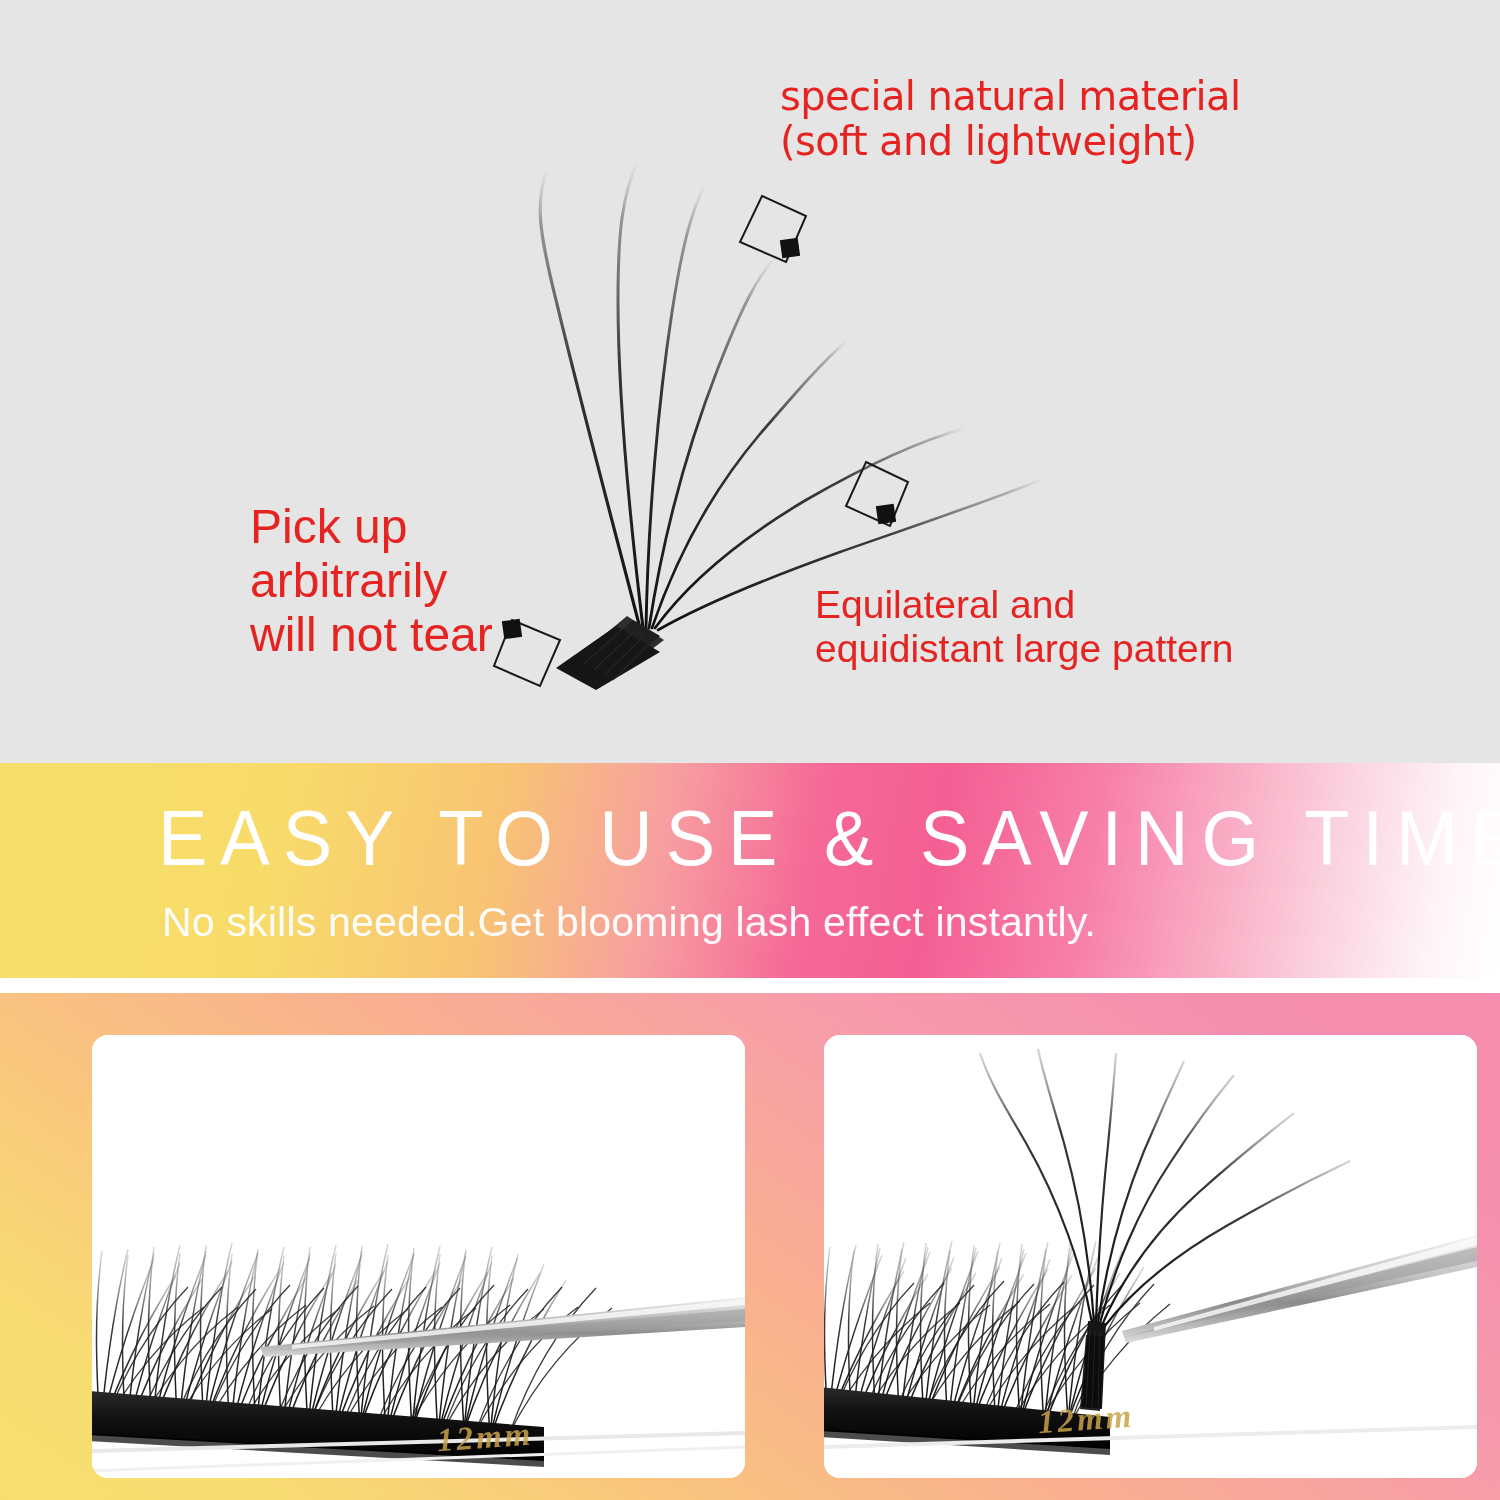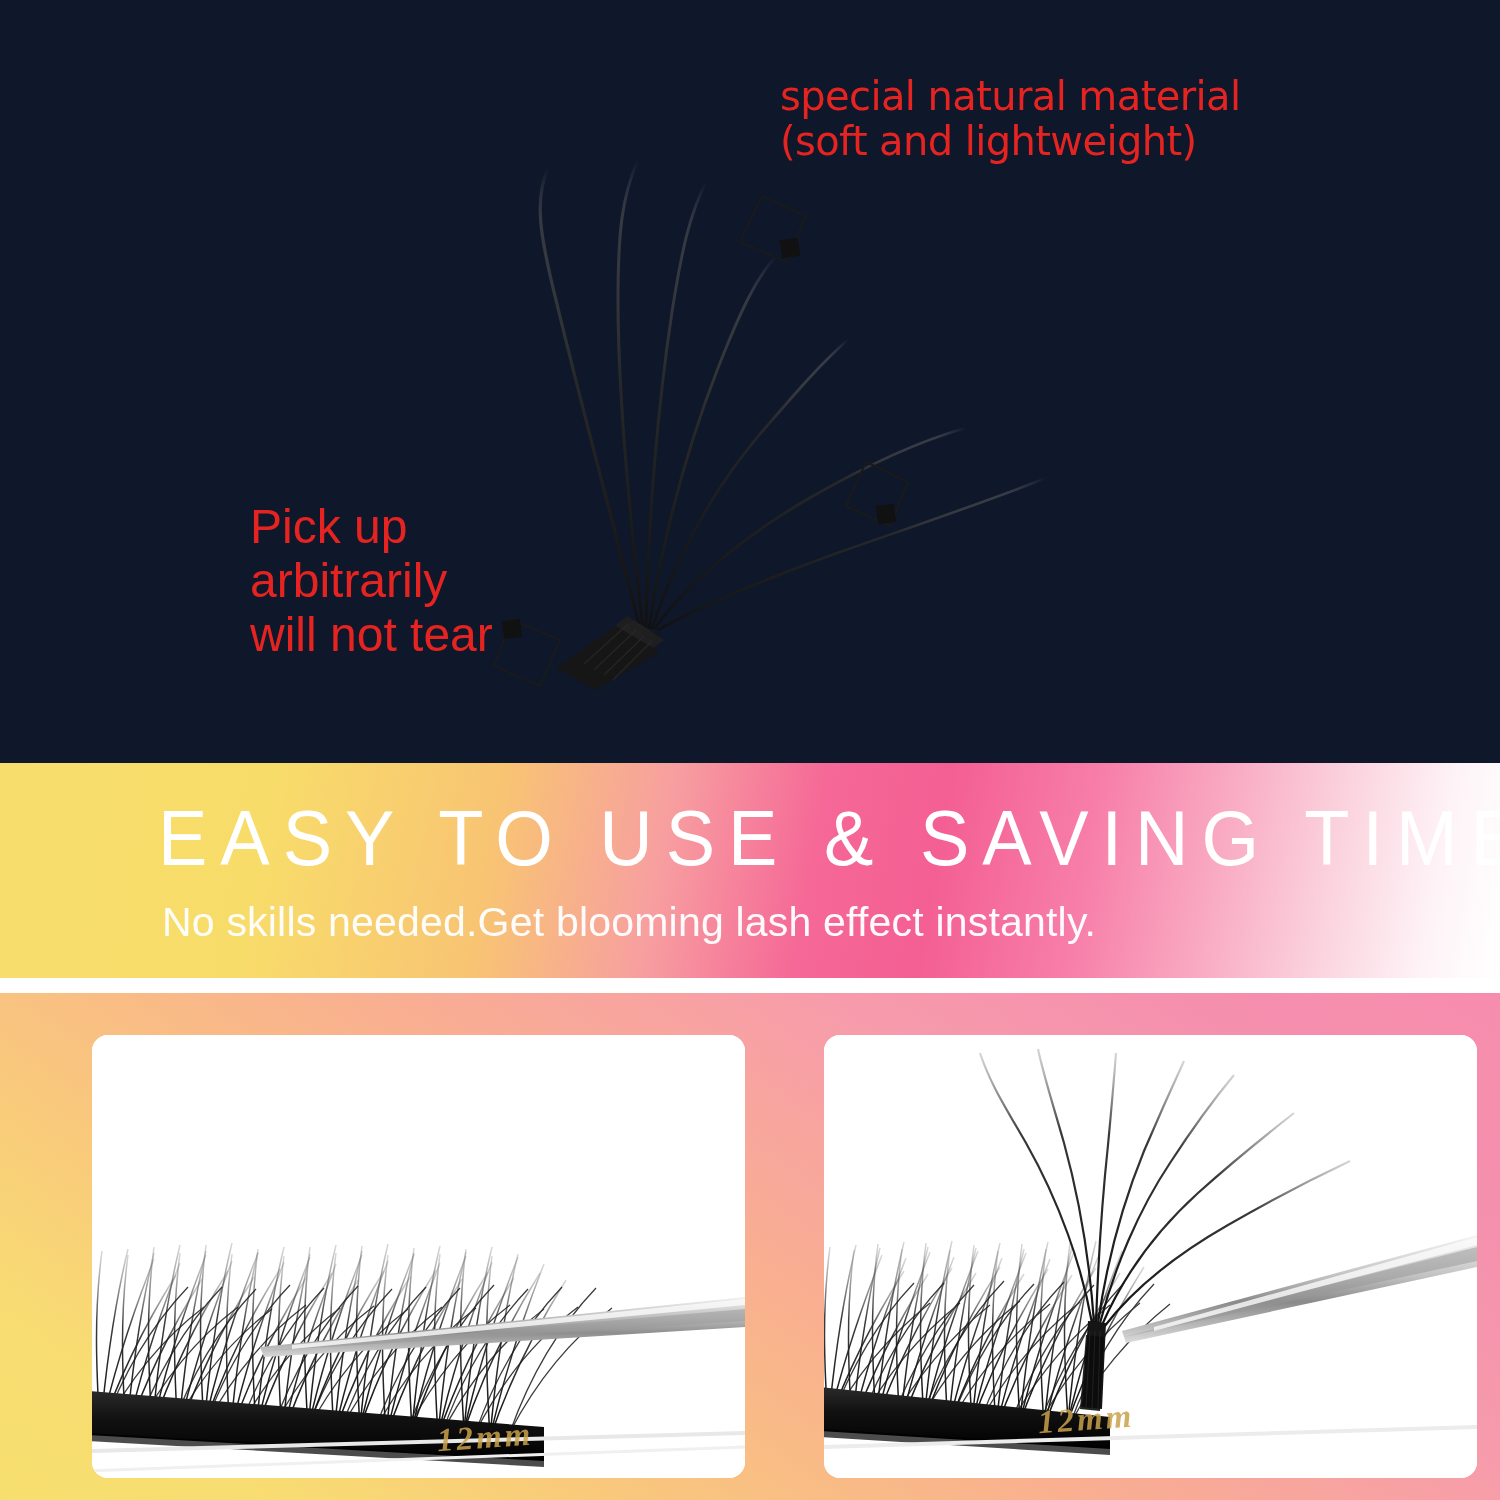--- a/index.html
+++ b/index.html
@@ -5,21 +5,21 @@
   * { margin:0; padding:0; box-sizing:border-box; }
   html,body { width:1500px; height:1500px; }
   body {
     font-family:"Liberation Sans", sans-serif;
     background:#ffffff;
     overflow:hidden;
   }
   .page { position:relative; width:1500px; height:1500px; background:#fff; }
 
   
-  .sec-diagram { position:absolute; left:0; top:0; width:1500px; height:763px; background:#0f172a;padding-left:19px; }
+  .sec-diagram { position:absolute; left:0; top:0; width:1500px; height:763px; background:#e5e5e5;padding-left:19px; }
 
   .callout { position:absolute; color:#E52421; line-height:1.12; white-space:pre-line; }
   .callout.c-material {
     left:780px; top:74px; width:470px;
     font-size:40px; font-weight:400;
     font-family:"DejaVu Sans", sans-serif;
     letter-spacing:-0.6px;
   }
   .callout.c-pickup {
     left:250px; top:500px; width:360px;
@@ -170,20 +170,22 @@
       </g>
       <rect x="503" y="620" width="18" height="18" fill="#111" transform="rotate(-8 512 629)"></rect>
     </svg>
 
     <div class="callout c-material">special natural material
 (soft and lightweight)</div>
 
     <div class="callout c-pickup">Pick up arbitrarily
 will not tear</div>
 
+    <div class="callout c-equilateral">Equilateral and
+equidistant large pattern</div>
   </div>
 
   <div class="sec-banner">
     <div class="banner-head">EASY TO USE &amp; SAVING TIME</div>
     <div class="banner-sub">No skills needed.Get blooming lash effect instantly.</div>
   </div>
 
   <div class="sec-photos">
 
     <div class="photo-card left">

